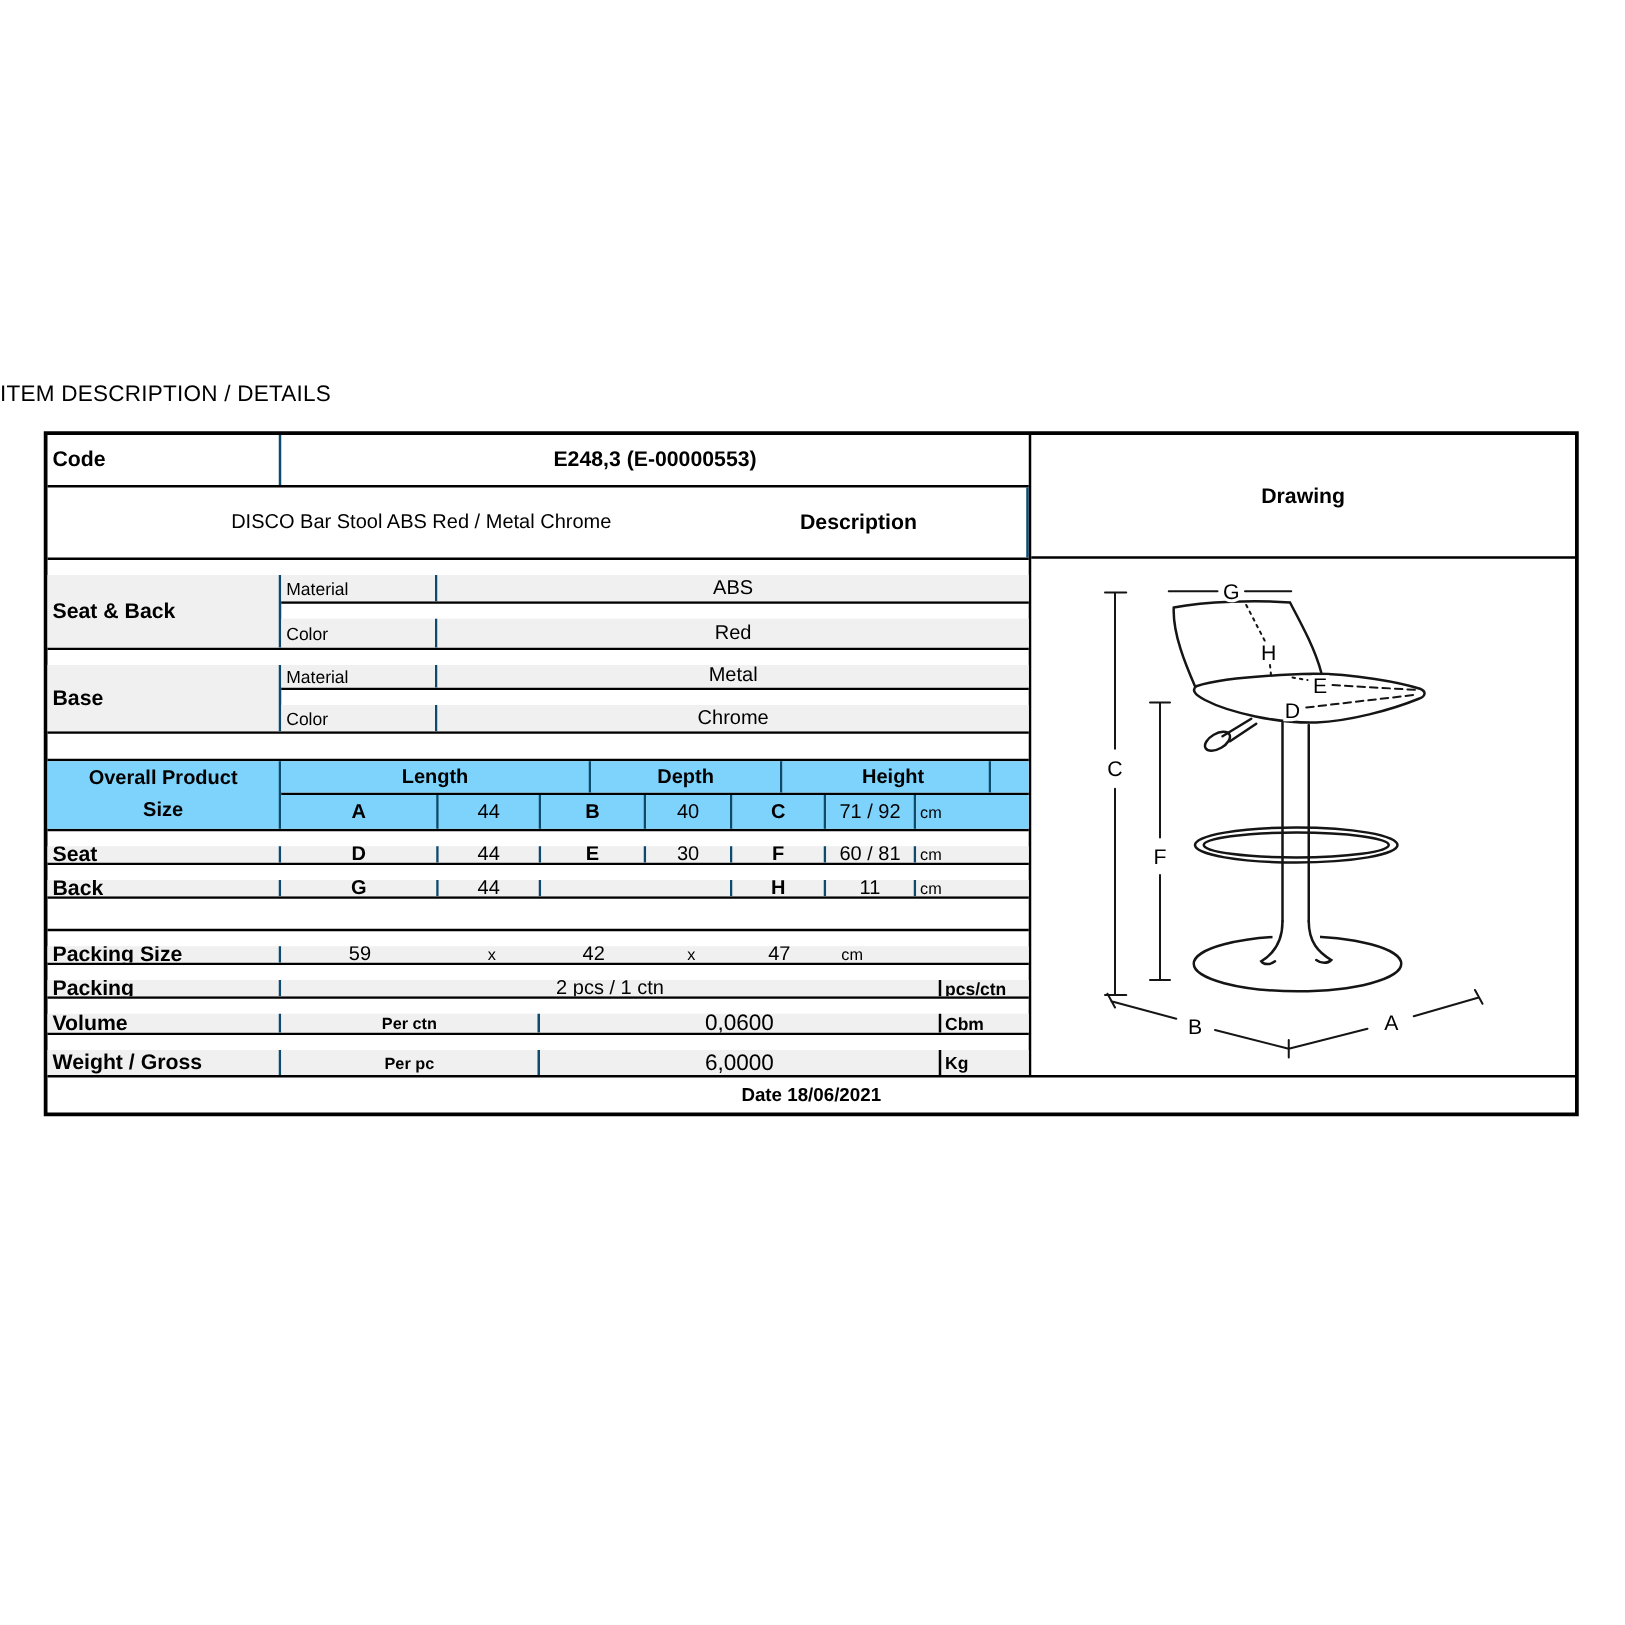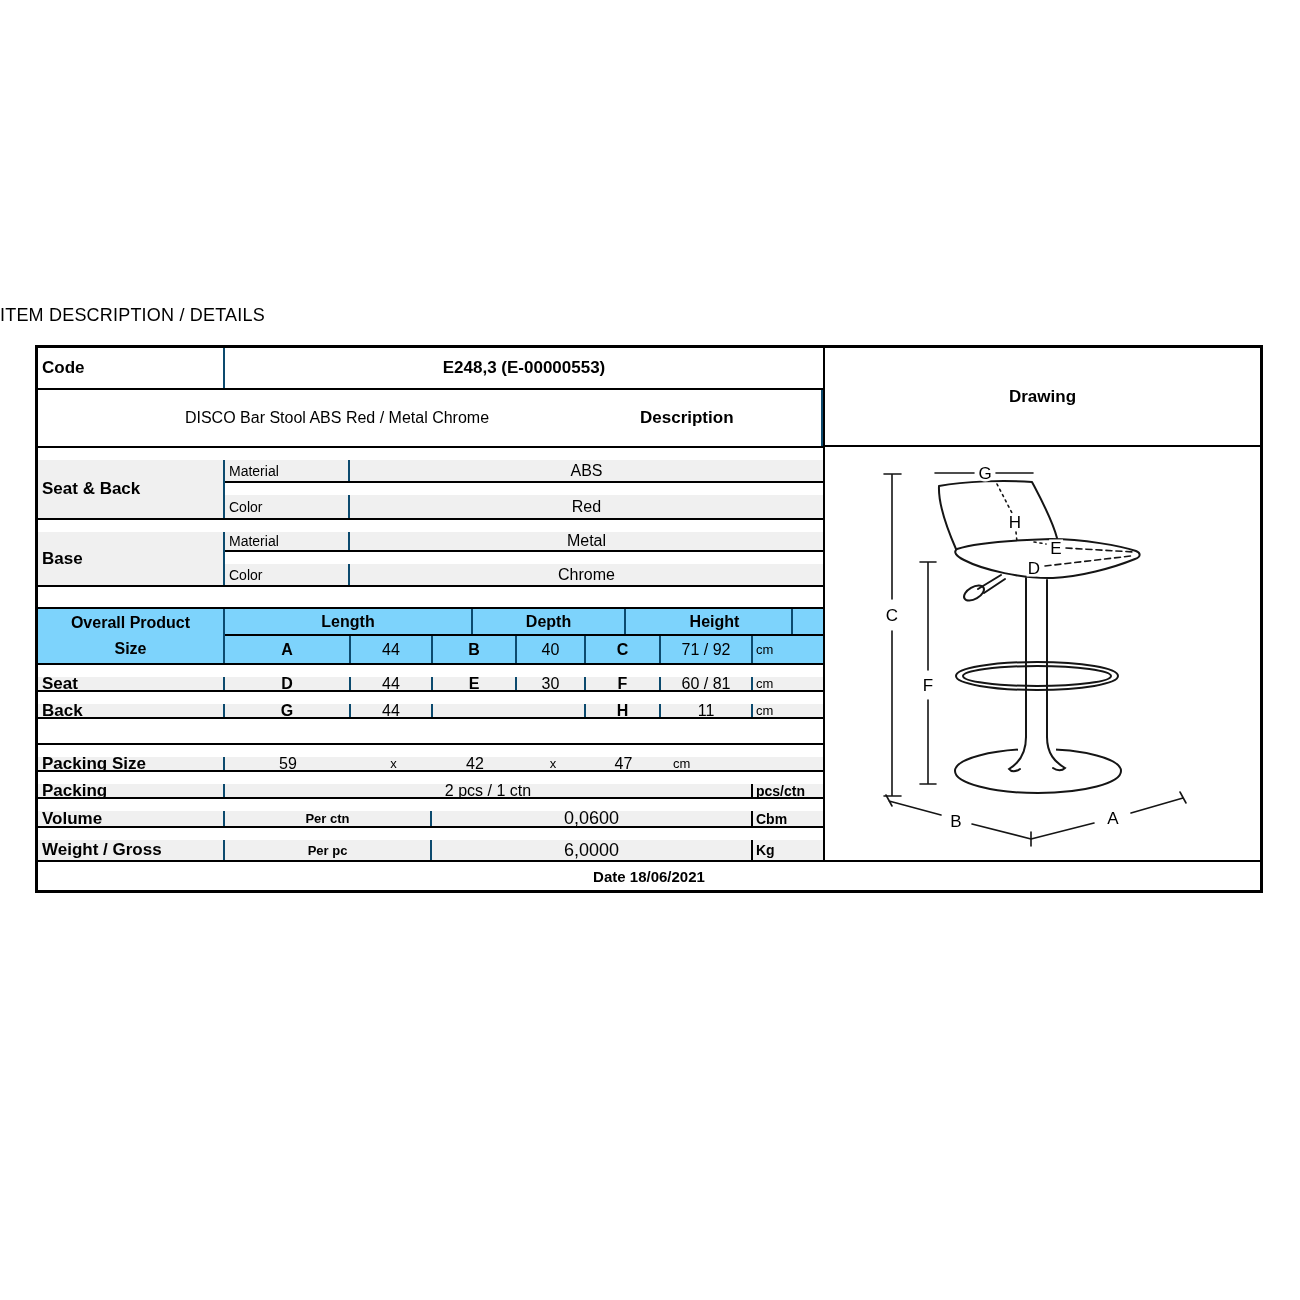--- a/index.html
+++ b/index.html
@@ -35,21 +35,21 @@
   .val18 { font-size:18px; }
   .key  { font-weight:bold; font-size:16px; }
   .unit { font-size:13px; padding-left:3px; }
   .unitb { font-weight:bold; font-size:14px; padding-left:3px; }
   .basis { font-weight:bold; font-size:13px; }
   .yhead { font-weight:bold; font-size:16px; }
 
   .w-label { width:187px; }
   .w-sub   { width:125px; }
   .c1 { width:126px; } .c2 { width:82px; } .c3 { width:84px; }
-  .c4 { width:69px; }  .c5 { width:75px; } .c6 { width:92px; }
+  .c4 { width:69px; }  .c5 { width:75px; } .c6 { width:72px; }
   .c34 { width:153px; } .cL { width:248px; } .cD { width:153px; } .cH { width:167px;padding-left:12px; }
   .c7 { flex:1; }
   .w-basis { width:207px; }
   .w-unit { width:72px; }
   .fill { flex:1; }
 
   .ylabel { flex-direction:column; justify-content:center; line-height:26px; }
 
   .date-row {
     height:30px; border-top:2px solid #000; box-sizing:border-box;

